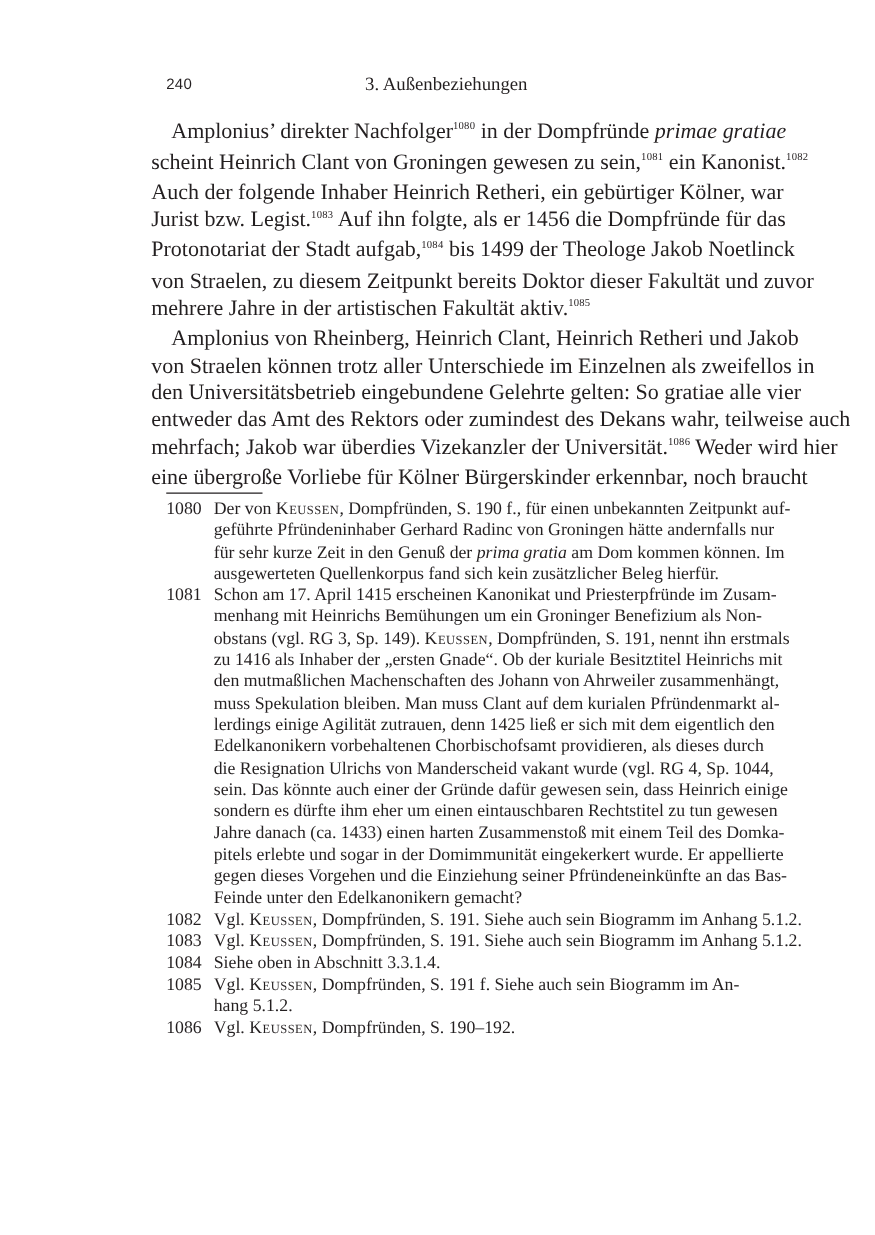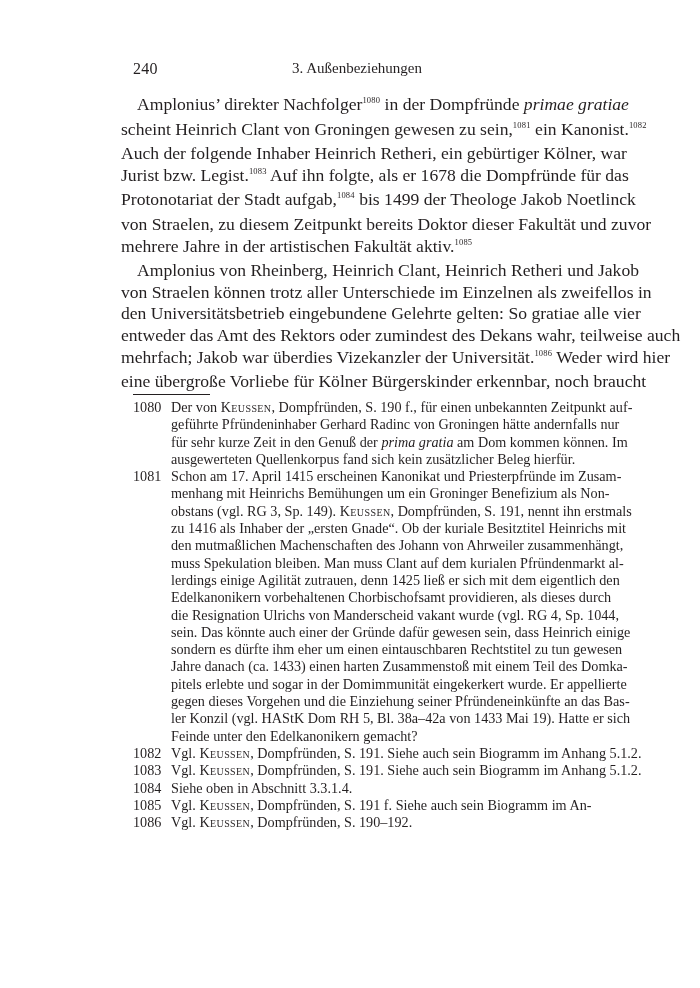--- a/index.html
+++ b/index.html
@@ -1,19 +1,19 @@
 <!DOCTYPE html>
 <html><head>
 <meta charset="utf-8">
 <style>
   html, body { margin: 0; padding: 0; background: #ffffff; }
   body { width: 700px; height: 988px; position: relative; overflow: hidden;
          font-family: "Liberation Serif", "DejaVu Serif", serif; color: #231f20; }
-  .page-number { position: absolute; left: 133px; top: 60px; font-size: 16px;
-                 font-family: Liberation Serif, serif; letter-spacing: 0.2px; }
+  .page-number { position: absolute; left: 133px; top: 60px; font-size: 12px;
+                 font-family: Liberation Sans, sans-serif; letter-spacing: 0.2px; }
   .running-head { position: absolute; left: 0; width: 700px; top: 60px; text-align: center;
                   font-size: 15px; padding-left: 0; }
   .running-head span { position: relative; left: 7px; }
   .body-text { position: absolute; left: 121px; width: 434px; top: 94px;
                font-size: 17.6px; line-height: 21.6px; text-align: justify; }
   .body-text .line { display: block; text-align: justify; text-align-last: justify; white-space: nowrap; text-indent: 0; }
   .body-text .line.last { text-align-last: left; }
   .body-text .line.indent { padding-left: 16px; }
   sup { font-size: 8.5px; vertical-align: 0; position: relative; top: -7px; letter-spacing: 0.2px; }
   .separator { position: absolute; left: 133px; top: 394px; width: 77px; height: 0;
@@ -31,21 +31,21 @@
 <body>
 
 <div class="page-number">240</div>
 <div class="running-head"><span>3. Außenbeziehungen</span></div>
 
 <div class="body-text" id="body-text">
     <div>
       <span class="line indent"><span>Amplonius’ direkter Nachfolger</span><sup>1080</sup><span> in der Dompfründe </span><i>primae gratiae</i></span>
       <span class="line"><span>scheint Heinrich Clant von Groningen gewesen zu sein,</span><sup>1081</sup><span> ein Kanonist.</span><sup>1082</sup></span>
       <span class="line"><span>Auch der folgende Inhaber Heinrich Retheri, ein gebürtiger Kölner, war</span></span>
-      <span class="line"><span>Jurist bzw. Legist.</span><sup>1083</sup><span> Auf ihn folgte, als er 1678 die Dompfründe für das</span></span>
+      <span class="line"><span>Jurist bzw. Legist.</span><sup>1083</sup><span> Auf ihn folgte, als er 1456 die Dompfründe für das</span></span>
       <span class="line"><span>Protonotariat der Stadt aufgab,</span><sup>1084</sup><span> bis 1499 der Theologe Jakob Noetlinck</span></span>
       <span class="line"><span>von Straelen, zu diesem Zeitpunkt bereits Doktor dieser Fakultät und zuvor</span></span>
       <span class="line last"><span>mehrere Jahre in der artistischen Fakultät aktiv.</span><sup>1085</sup></span>
     </div>
     <div>
       <span class="line indent"><span>Amplonius von Rheinberg, Heinrich Clant, Heinrich Retheri und Jakob</span></span>
       <span class="line"><span>von Straelen können trotz aller Unterschiede im Einzelnen als zweifellos in</span></span>
       <span class="line"><span>den Universitätsbetrieb eingebundene Gelehrte gelten: So gratiae alle vier</span></span>
       <span class="line"><span>entweder das Amt des Rektors oder zumindest des Dekans wahr, teilweise auch</span></span>
       <span class="line"><span>mehrfach; Jakob war überdies Vizekanzler der Universität.</span><sup>1086</sup><span> Weder wird hier</span></span>
@@ -72,36 +72,36 @@
       <span class="line"><span>den mutmaßlichen Machenschaften des Johann von Ahrweiler zusammenhängt,</span></span>
       <span class="line"><span>muss Spekulation bleiben. Man muss Clant auf dem kurialen Pfründenmarkt al-</span></span>
       <span class="line"><span>lerdings einige Agilität zutrauen, denn 1425 ließ er sich mit dem eigentlich den</span></span>
       <span class="line"><span>Edelkanonikern vorbehaltenen Chorbischofsamt providieren, als dieses durch</span></span>
       <span class="line"><span>die Resignation Ulrichs von Manderscheid vakant wurde (vgl. RG 4, Sp. 1044,</span></span>
       <span class="line"><span>sein. Das könnte auch einer der Gründe dafür gewesen sein, dass Heinrich einige</span></span>
       <span class="line"><span>sondern es dürfte ihm eher um einen eintauschbaren Rechtstitel zu tun gewesen</span></span>
       <span class="line"><span>Jahre danach (ca. 1433) einen harten Zusammenstoß mit einem Teil des Domka-</span></span>
       <span class="line"><span>pitels erlebte und sogar in der Domimmunität eingekerkert wurde. Er appellierte</span></span>
       <span class="line"><span>gegen dieses Vorgehen und die Einziehung seiner Pfründeneinkünfte an das Bas-</span></span>
-      <span class="line"><span>ler Konzil (vgl. HAStK Dom RH 5, Bl. 38a–42a von 1433 Mai 19). Hatte er sich</span></span>
       <span class="line last"><span>Feinde unter den Edelkanonikern gemacht?</span></span>
     </div>
     <div class="fn">
       <span class="fn-num">1082</span>
       <span class="line last"><span>Vgl. </span><span class="sc">Keussen</span><span>, Dompfründen, S. 191. Siehe auch sein Biogramm im Anhang 5.1.2.</span></span>
     </div>
     <div class="fn">
       <span class="fn-num">1083</span>
       <span class="line last"><span>Vgl. </span><span class="sc">Keussen</span><span>, Dompfründen, S. 191. Siehe auch sein Biogramm im Anhang 5.1.2.</span></span>
     </div>
     <div class="fn">
       <span class="fn-num">1084</span>
       <span class="line last"><span>Siehe oben in Abschnitt 3.3.1.4.</span></span>
     </div>
     <div class="fn">
       <span class="fn-num">1085</span>
       <span class="line"><span>Vgl. </span><span class="sc">Keussen</span><span>, Dompfründen, S. 191 f. Siehe auch sein Biogramm im An-</span></span>
+      <span class="line last"><span>hang 5.1.2.</span></span>
     </div>
     <div class="fn">
       <span class="fn-num">1086</span>
       <span class="line last"><span>Vgl. </span><span class="sc">Keussen</span><span>, Dompfründen, S. 190–192.</span></span>
     </div>
   </div>
 
 </body></html>

